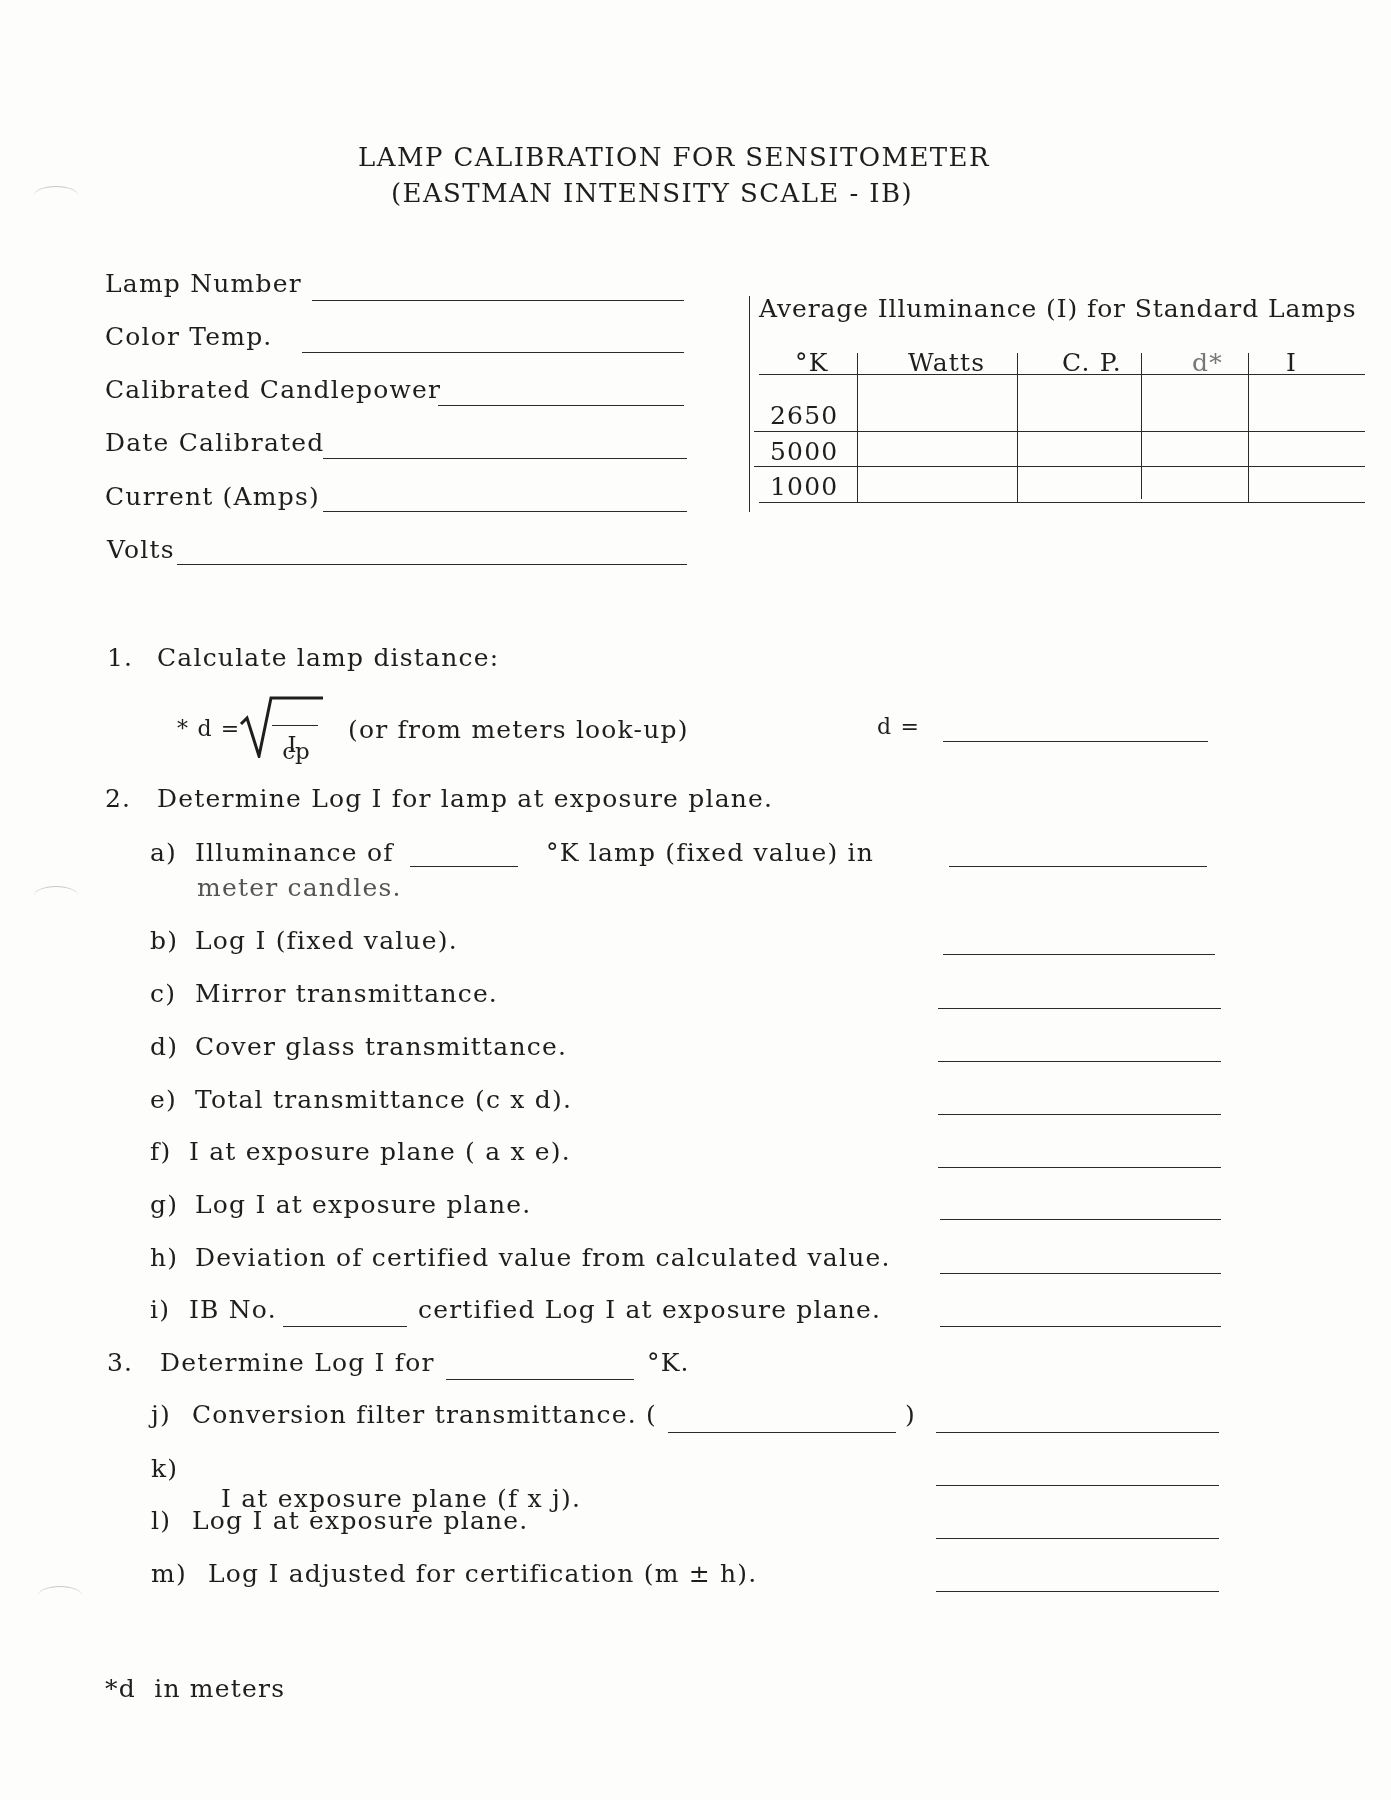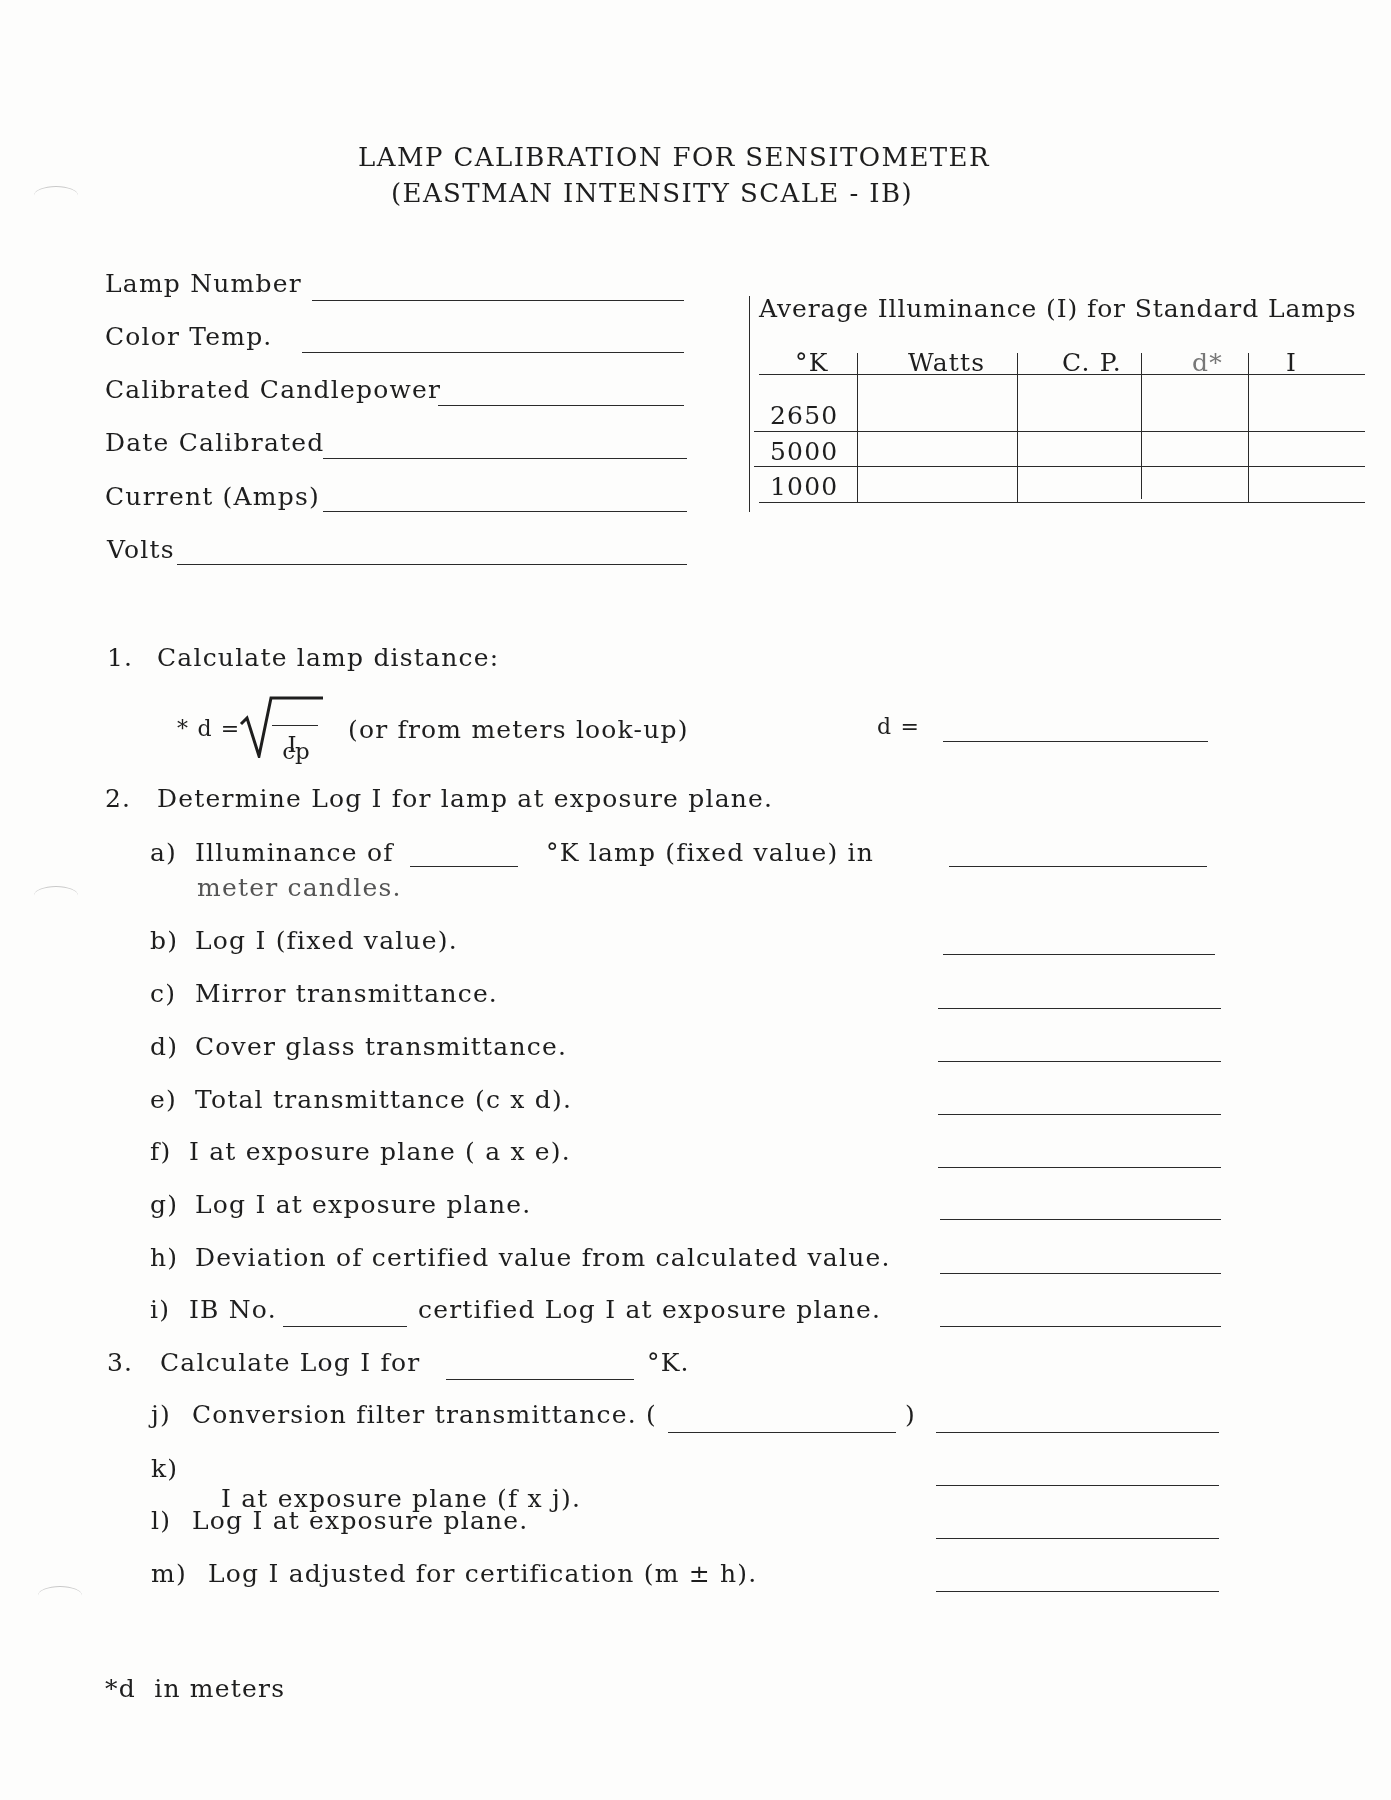--- a/index.html
+++ b/index.html
@@ -129,21 +129,21 @@
 
   <div class="t" style="left:150px; top:1297px;">i)</div>
   <div class="t" style="left:189px; top:1297px;">IB No.</div>
   <div class="line" style="left:283px; top:1326px; width:124px;"></div>
   <div class="t" style="left:418px; top:1297px;">certified Log I at exposure plane.</div>
   <div class="line" style="left:940px; top:1326px; width:281px;"></div>
 </div>
 
 <div>
   <div class="t" style="left:107px; top:1350px;">3.</div>
-  <div class="t" style="left:160px; top:1350px;">Calculate Log I for</div>
+  <div class="t" style="left:160px; top:1350px;">Determine Log I for</div>
   <div class="line" style="left:446px; top:1379px; width:188px;"></div>
   <div class="t" style="left:647px; top:1350px;">°K.</div>
 
   <div class="t" style="left:151px; top:1402px;">j)</div>
   <div class="t" style="left:192px; top:1402px;">Conversion filter transmittance. (</div>
   <div class="line" style="left:668px; top:1432px; width:228px;"></div>
   <div class="t" style="left:905px; top:1402px;">)</div>
   <div class="line" style="left:936px; top:1432px; width:283px;"></div>
 
   <div class="t" style="left:151px; top:1456px;">k)</div>

